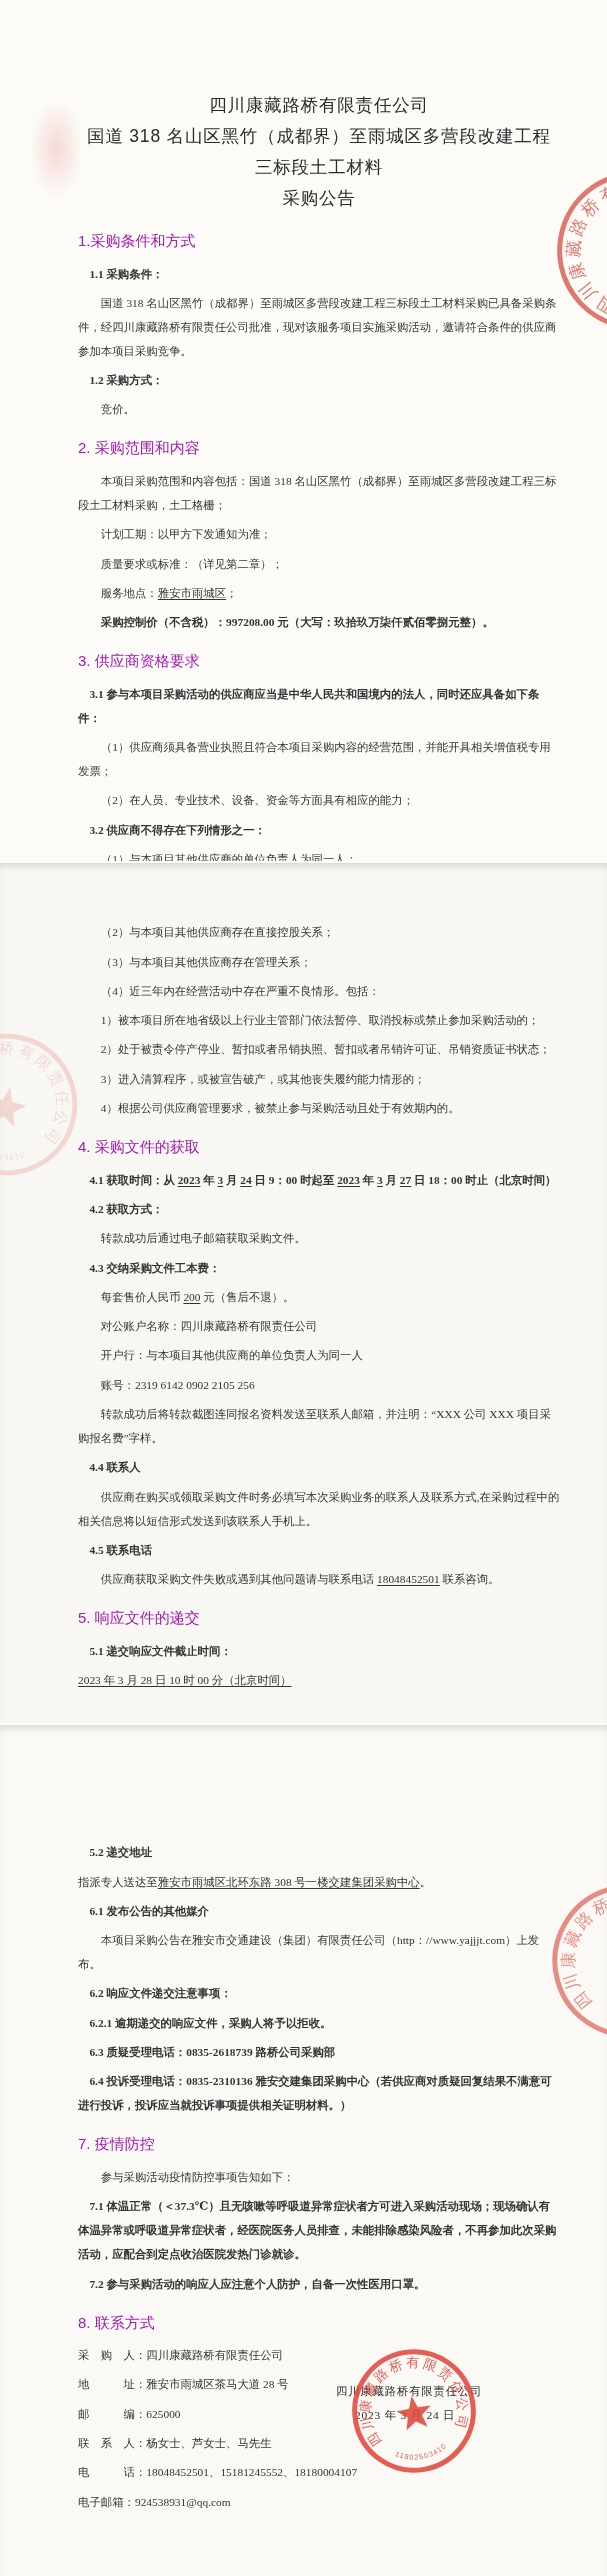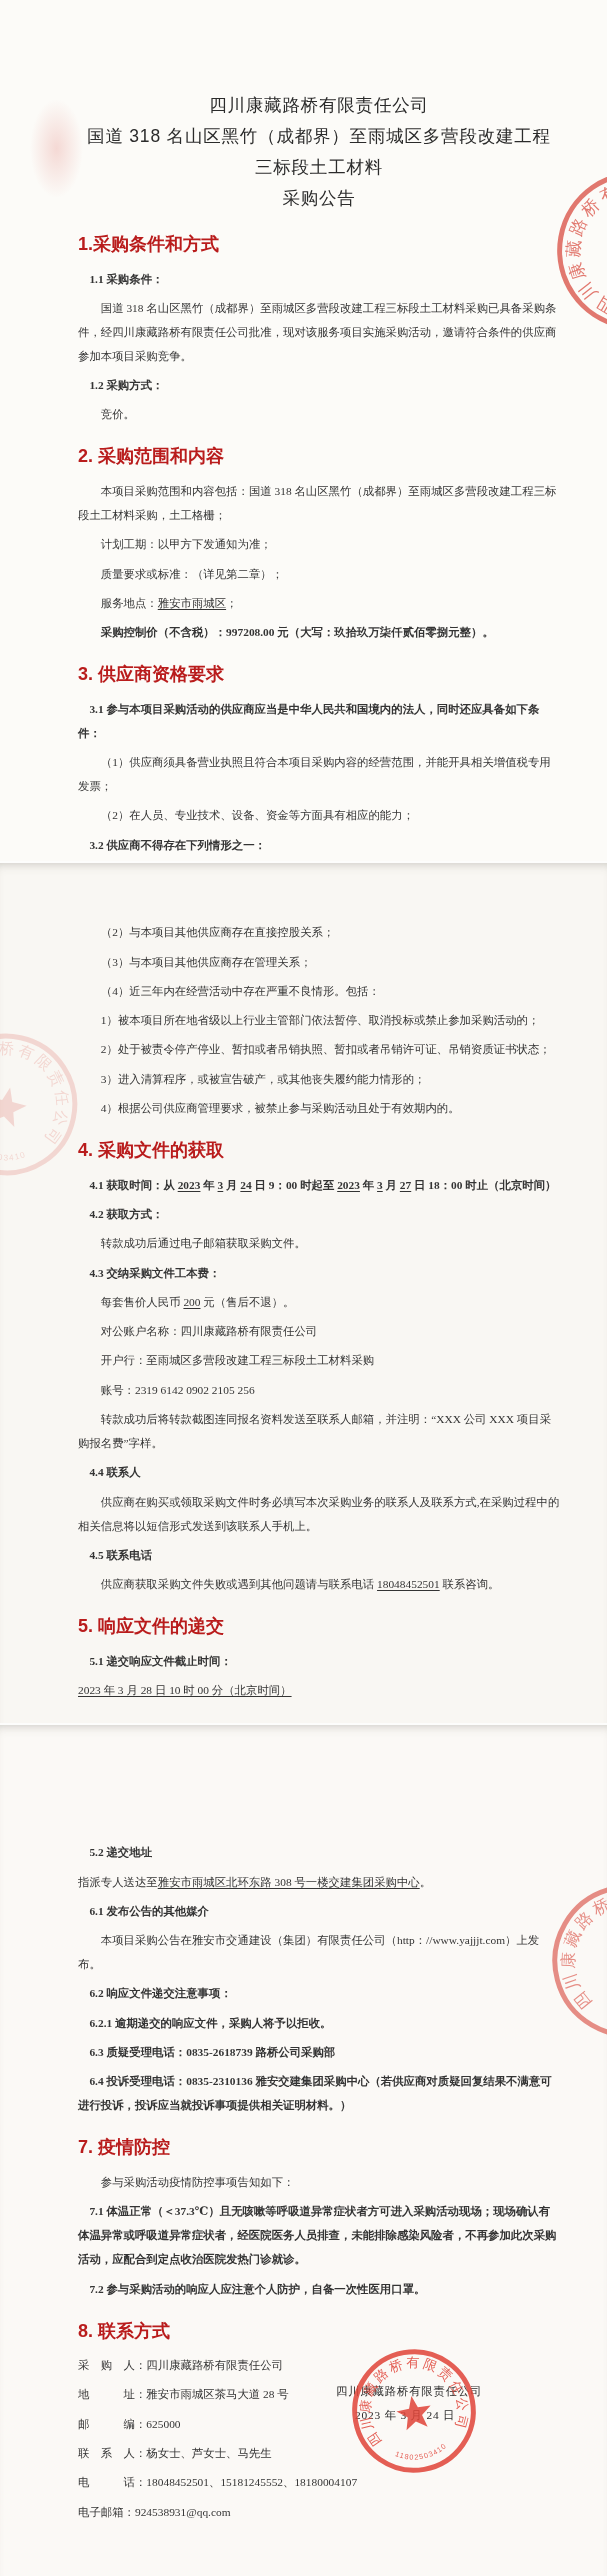--- a/index.html
+++ b/index.html
@@ -7,21 +7,21 @@
   .pg{position:relative;width:607px;overflow:hidden;}
   .pg1{height:861px;background:#fcfbf8;}
   .pg2{height:860px;background:#f9f7f3;}
   .pg3{height:855px;background:#fbf9f6;}
   .pg + .pg{box-shadow:inset 0 7.6px 10.6px -7.6px rgba(90,85,75,.35);border-top:2.3px solid #fdfdfc;}
   .content{padding:0 47px 0 78px;position:relative;}
   .pad1{padding-top:90px;}
   .pad2{padding-top:52px;}
   .pad3{padding-top:110px;}
   .tl{font-family:"Liberation Sans","DejaVu Sans",sans-serif;font-weight:400;font-size:17.5px;line-height:31px;text-align:center;letter-spacing:0.8px;color:#2b2b2b;}
-  .sec{font-family:"Liberation Sans","DejaVu Sans",sans-serif;font-weight:700;font-size:18px;margin:18px 0 10.6px;color:#b91c1c;}
+  .sec{font-family:"Liberation Sans","DejaVu Sans",sans-serif;font-weight:400;font-size:15px;margin:18px 0 10.6px;color:#a21caf;}
   .ln{font-size:11.4px;line-height:24px;margin:5.3px 0;}
   .in1{text-indent:1em;font-weight:bold;}
   .in2{text-indent:2em;}
   .b{font-weight:700;}
   .u{text-decoration:underline;text-underline-offset:2.3px;}
   
   .stamp{position:absolute;pointer-events:none;}
   .stamp circle,.stamp path{vector-effect:non-scaling-stroke;}
   .stamp text{fill:currentColor;font-family:"Liberation Sans","DejaVu Sans",sans-serif;}
   .st{font-size:17.5px;letter-spacing:3.5px;}
@@ -95,21 +95,21 @@
       <div class="ln in2">3）进入清算程序，或被宣告破产，或其他丧失履约能力情形的；</div>
       <div class="ln in2">4）根据公司供应商管理要求，被禁止参与采购活动且处于有效期内的。</div>
 
       <div class="sec">4. 采购文件的获取</div>
       <div class="ln in1"><span>4.1 获取时间：从 </span><span class="u">2023</span><span> 年 </span><span class="u">3</span><span> 月 </span><span class="u">24</span><span> 日 9：00 时起至 </span><span class="u">2023</span><span> 年 </span><span class="u">3</span><span> 月 </span><span class="u">27</span><span> 日 18：00 时止（北京时间）</span></div>
       <div class="ln in1">4.2 获取方式：</div>
       <div class="ln in2">转款成功后通过电子邮箱获取采购文件。</div>
       <div class="ln in1">4.3 交纳采购文件工本费：</div>
       <div class="ln in2"><span>每套售价人民币 </span><span class="u">200</span><span> 元（售后不退）。</span></div>
       <div class="ln in2">对公账户名称：四川康藏路桥有限责任公司</div>
-      <div class="ln in2">开户行：至雨城区多营段改建工程三标段土工材料采购</div>
+      <div class="ln in2">开户行：与本项目其他供应商的单位负责人为同一人</div>
       <div class="ln in2">账号：2319 6142 0902 2105 256</div>
       <div class="ln in2">转款成功后将转款截图连同报名资料发送至联系人邮箱，并注明：“XXX 公司 XXX 项目采购报名费”字样。</div>
       <div class="ln in1">4.4 联系人</div>
       <div class="ln in2">供应商在购买或领取采购文件时务必填写本次采购业务的联系人及联系方式,在采购过程中的相关信息将以短信形式发送到该联系人手机上。</div>
       <div class="ln in1">4.5 联系电话</div>
       <div class="ln in2"><span>供应商获取采购文件失败或遇到其他问题请与联系电话 </span><span class="u">18048452501</span><span> 联系咨询。</span></div>
 
       <div class="sec">5. 响应文件的递交</div>
       <div class="ln in1">5.1 递交响应文件截止时间：</div>
       <div class="ln"><span class="u">2023 年 3 月 28 日 10 时 00 分（北京时间）</span></div>

